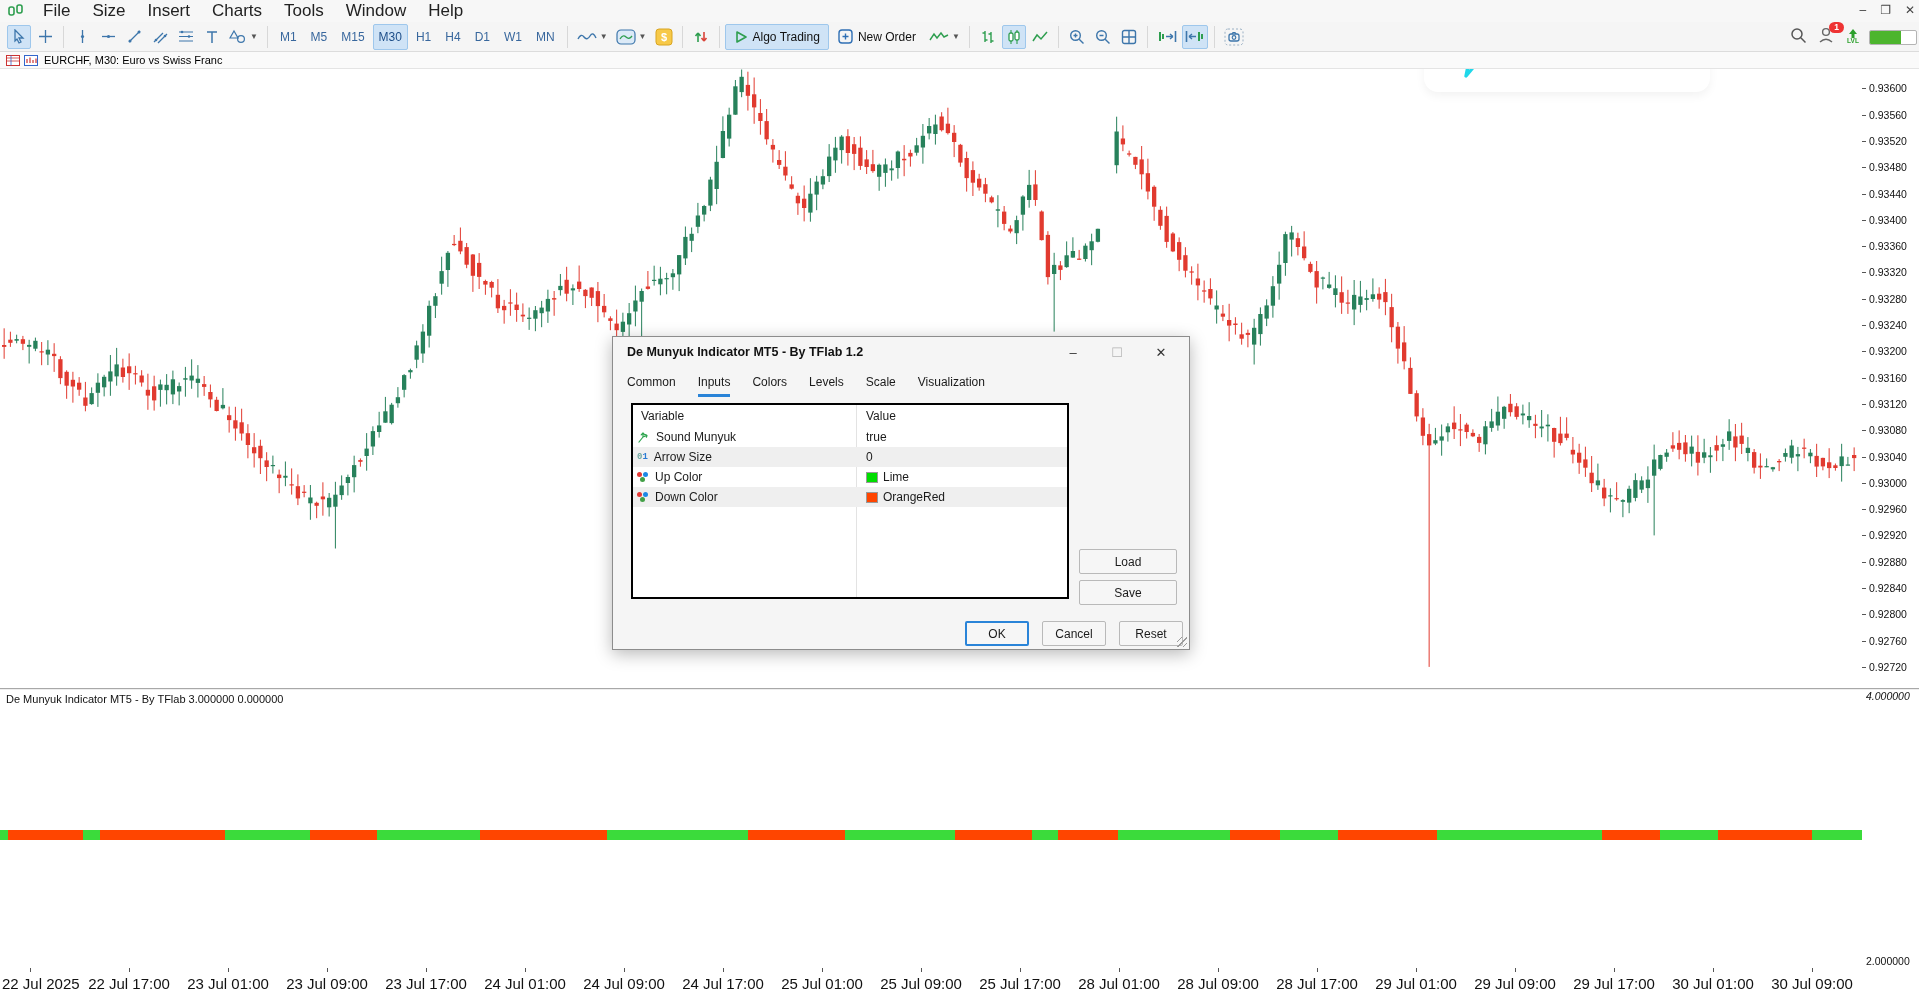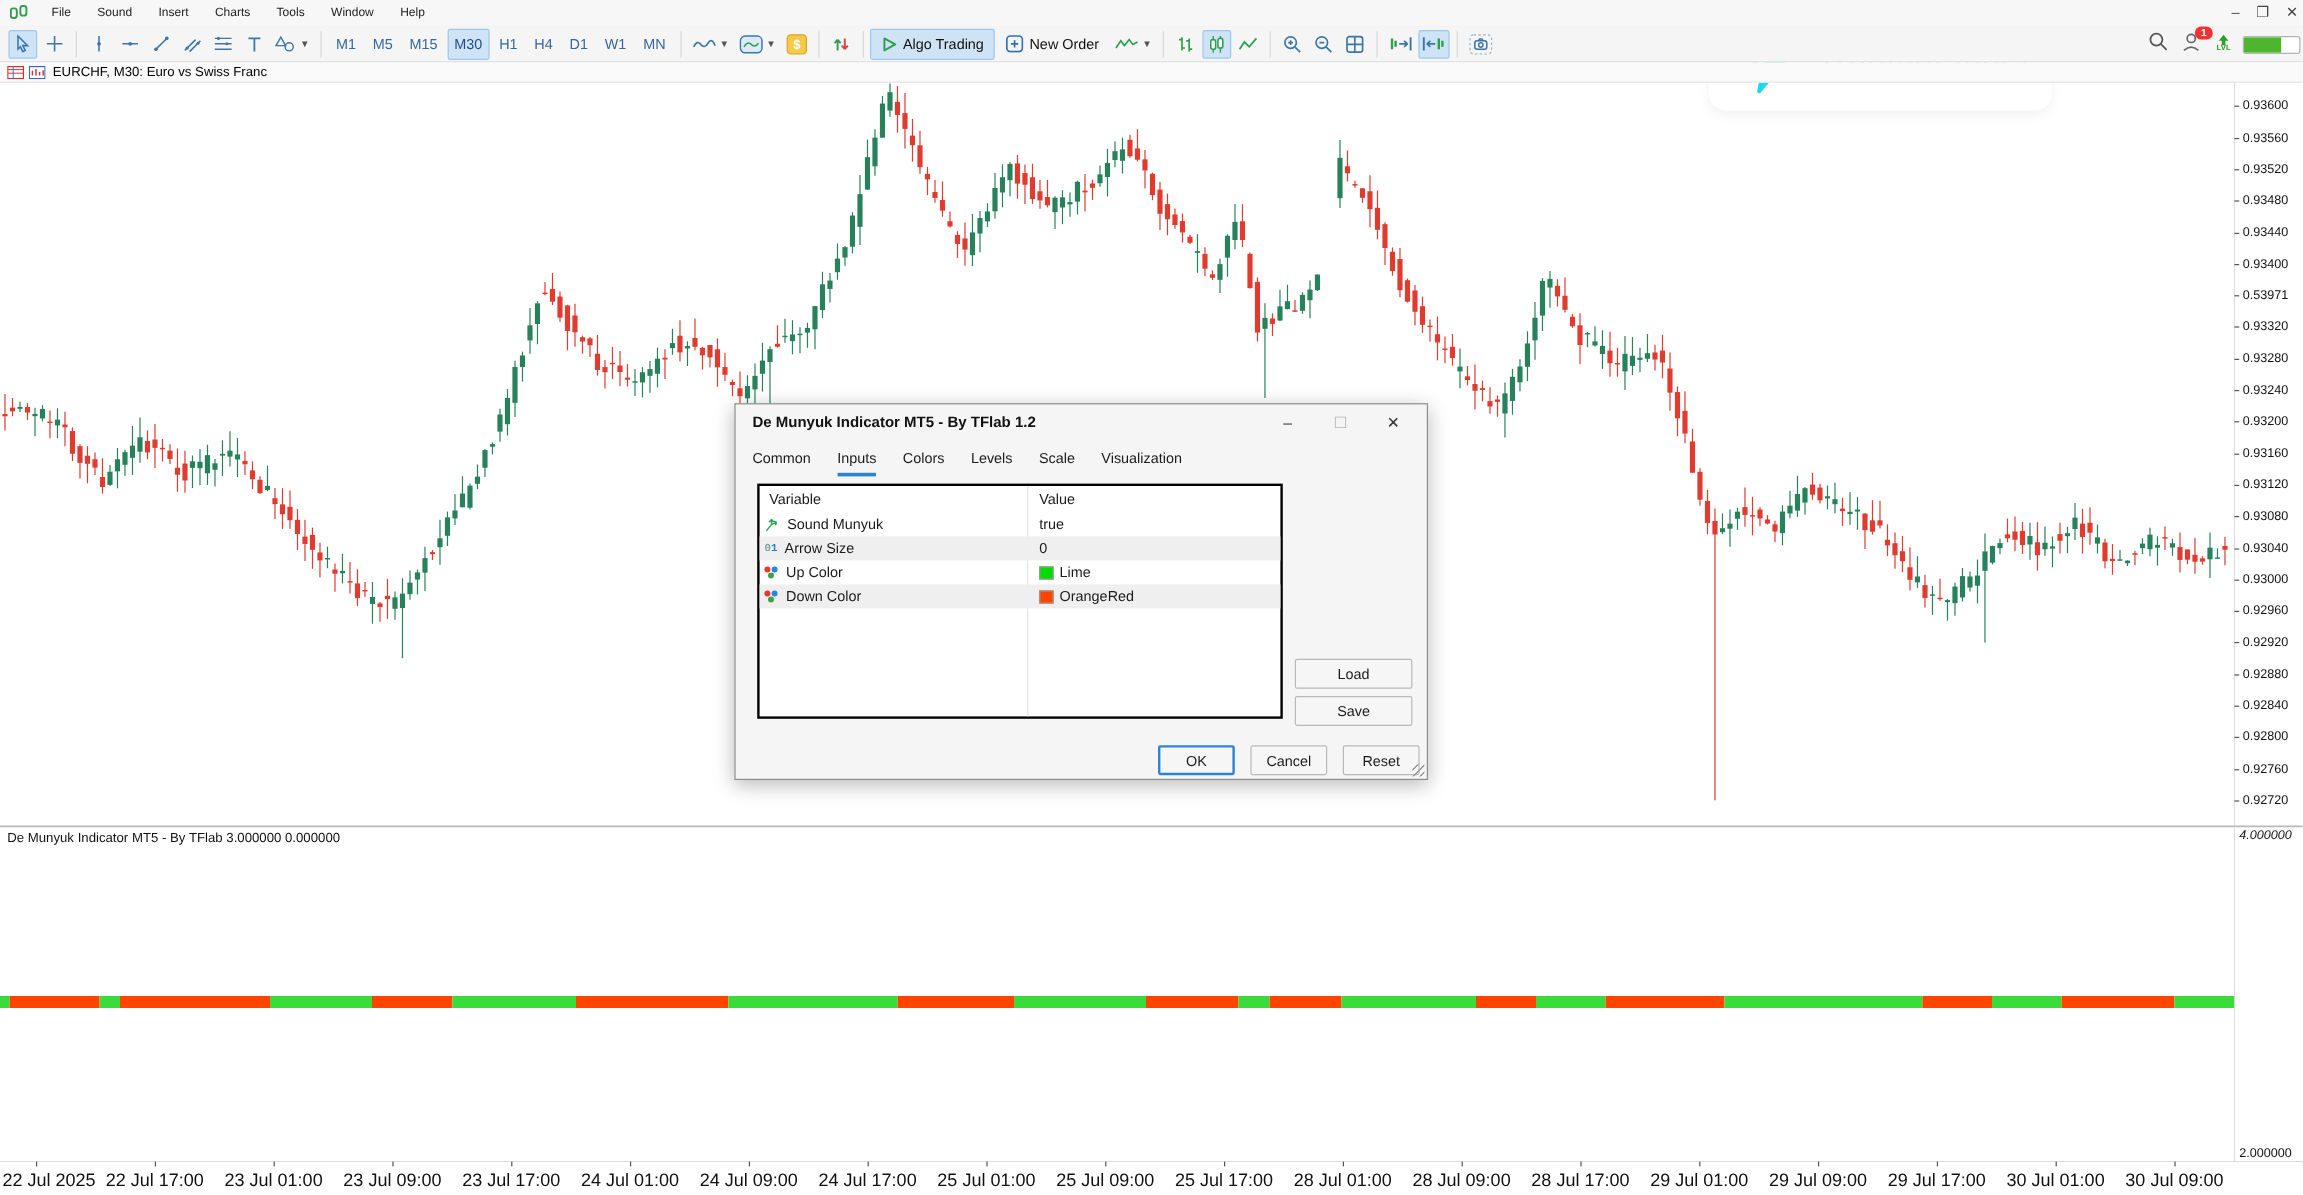--- a/index.html
+++ b/index.html
@@ -2,21 +2,21 @@
 <html><head>
 <meta charset="utf-8">
 <style>
   html,body{margin:0;padding:0;background:#fff;}
   .app{position:relative;width:1919px;height:996px;background:#fff;overflow:hidden;
        font-family:"Liberation Sans",sans-serif;color:#1b1b1b;}
   
   .menubar{position:absolute;left:0;top:0;width:1919px;height:22px;background:#f7f7f7;
            display:flex;align-items:center;z-index:10;border-bottom:1px solid #ececec;}
   .mt5logo{margin:0 8px 0 8px;display:flex;align-items:center;}
-  .menu-item{font-size:10px;color:#222;padding:0 11px;line-height:22px;cursor:default;}
+  .menu-item{font-size:17px;color:#222;padding:0 11px;line-height:22px;cursor:default;}
   .wincontrols{position:absolute;right:4px;top:0;display:flex;gap:14px;font-size:12px;color:#444;}
   .wincontrols span{cursor:default;line-height:20px;}
   .toolbar{position:absolute;left:0;top:22px;width:1919px;height:30px;background:#f5f5f5;
            border-bottom:1px solid #dcdcdc;display:flex;align-items:center;padding-left:6px;
            box-sizing:border-box;z-index:10;}
   .tbtn{height:24px;min-width:24px;display:flex;align-items:center;justify-content:center;
         border:1px solid transparent;border-radius:2px;margin:0 1px;padding:0 2px;box-sizing:border-box;}
   .tbtn.sel{background:#cfe3f6;border-color:#9ec7ec;}
   .sep{width:1px;height:22px;background:#d8d8d8;margin:0 5px;}
   .tf{font-size:12px;color:#38679d;padding:0 5px;height:24px;display:flex;align-items:center;
@@ -693,21 +693,21 @@
 
   <div class="menubar">
     <span class="mt5logo">
       <svg width="16" height="14" viewBox="0 0 16 14">
         <rect x="1" y="3" width="5" height="8" rx="2" fill="none" stroke="#2e9e4f" stroke-width="1.6"></rect>
         <rect x="9" y="1" width="5" height="8" rx="2" fill="none" stroke="#2e9e4f" stroke-width="1.6"></rect>
       </svg>
     </span>
     <nav id="menu-items" style="display:flex;">
         <span class="menu-item">File</span>
-        <span class="menu-item">Sound</span>
+        <span class="menu-item">Size</span>
         <span class="menu-item">Insert</span>
         <span class="menu-item">Charts</span>
         <span class="menu-item">Tools</span>
         <span class="menu-item">Window</span>
         <span class="menu-item">Help</span>
       </nav>
     <div class="wincontrols">
       <span>–</span>
       <span>❐</span>
       <span>✕</span>
@@ -950,21 +950,21 @@
       <div class="plabel" style="top: 108.6px;">0.93560</div>
       <div class="ptick" style="top: 140.9px;"></div>
       <div class="plabel" style="top: 134.9px;">0.93520</div>
       <div class="ptick" style="top: 167.2px;"></div>
       <div class="plabel" style="top: 161.2px;">0.93480</div>
       <div class="ptick" style="top: 193.5px;"></div>
       <div class="plabel" style="top: 187.5px;">0.93440</div>
       <div class="ptick" style="top: 219.8px;"></div>
       <div class="plabel" style="top: 213.8px;">0.93400</div>
       <div class="ptick" style="top: 246.1px;"></div>
-      <div class="plabel" style="top: 240.1px;">0.53971</div>
+      <div class="plabel" style="top: 240.1px;">0.93360</div>
       <div class="ptick" style="top: 272.4px;"></div>
       <div class="plabel" style="top: 266.4px;">0.93320</div>
       <div class="ptick" style="top: 298.7px;"></div>
       <div class="plabel" style="top: 292.7px;">0.93280</div>
       <div class="ptick" style="top: 325px;"></div>
       <div class="plabel" style="top: 319px;">0.93240</div>
       <div class="ptick" style="top: 351.3px;"></div>
       <div class="plabel" style="top: 345.3px;">0.93200</div>
       <div class="ptick" style="top: 377.6px;"></div>
       <div class="plabel" style="top: 371.6px;">0.93160</div>

